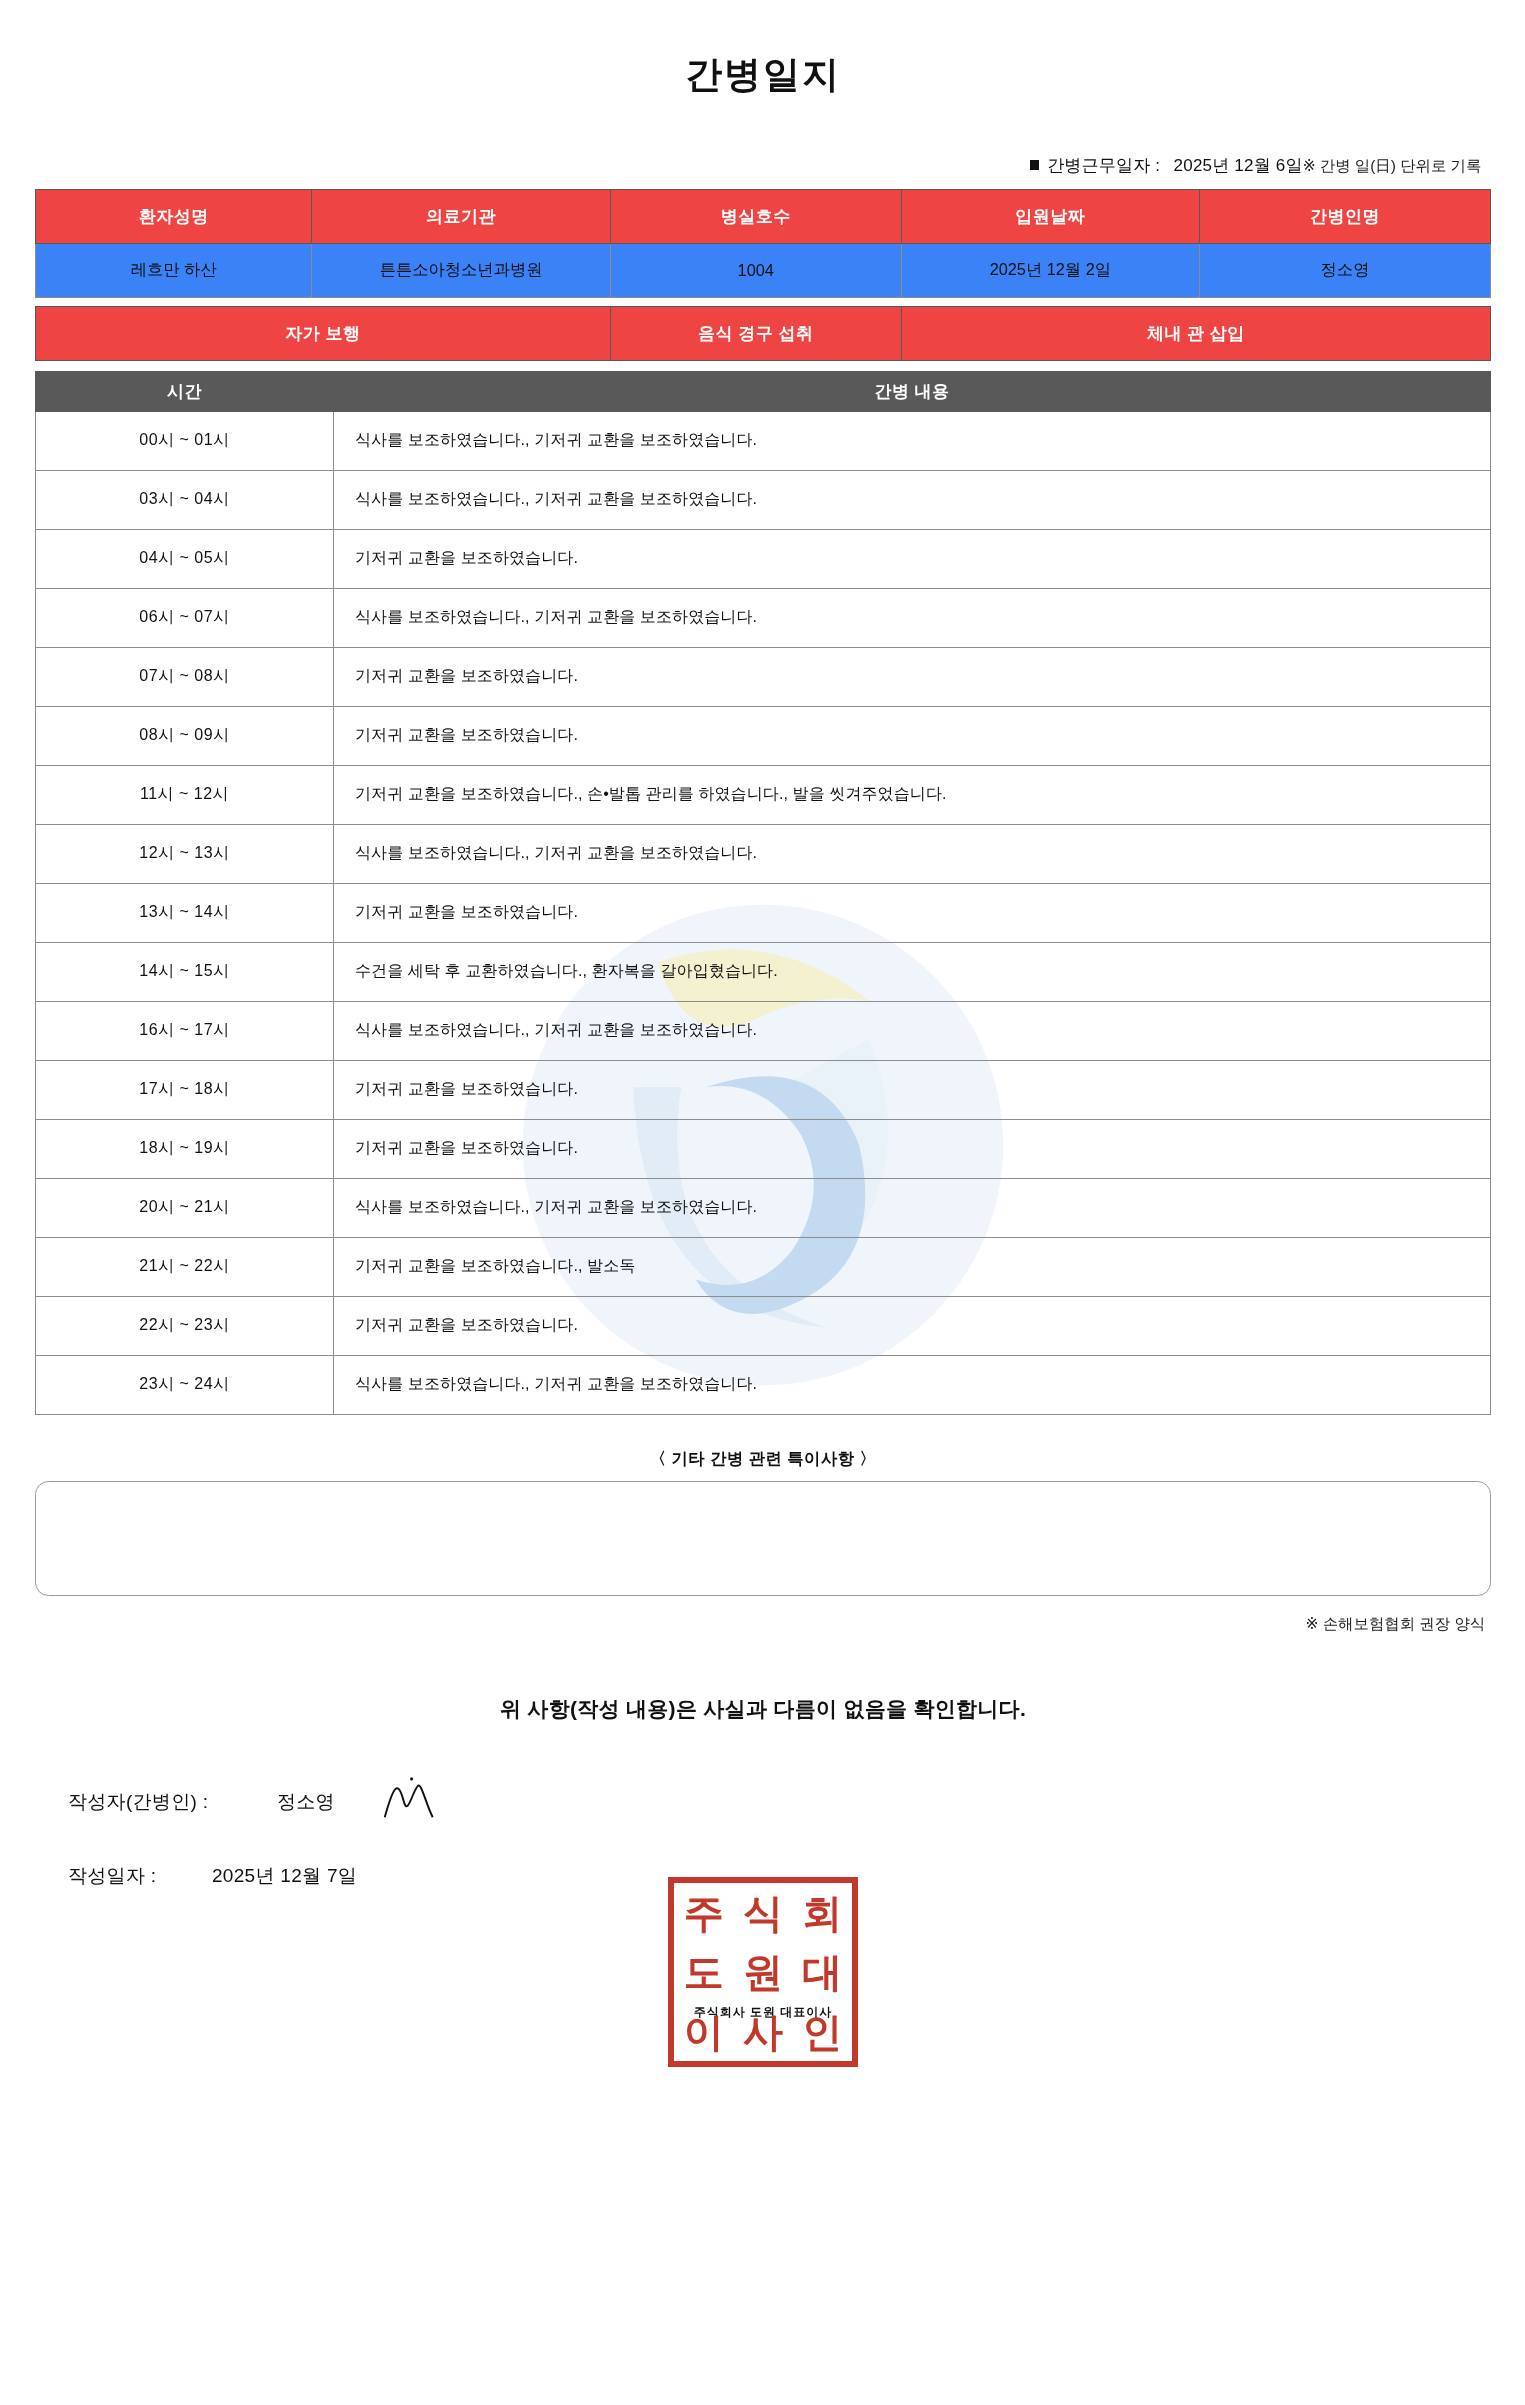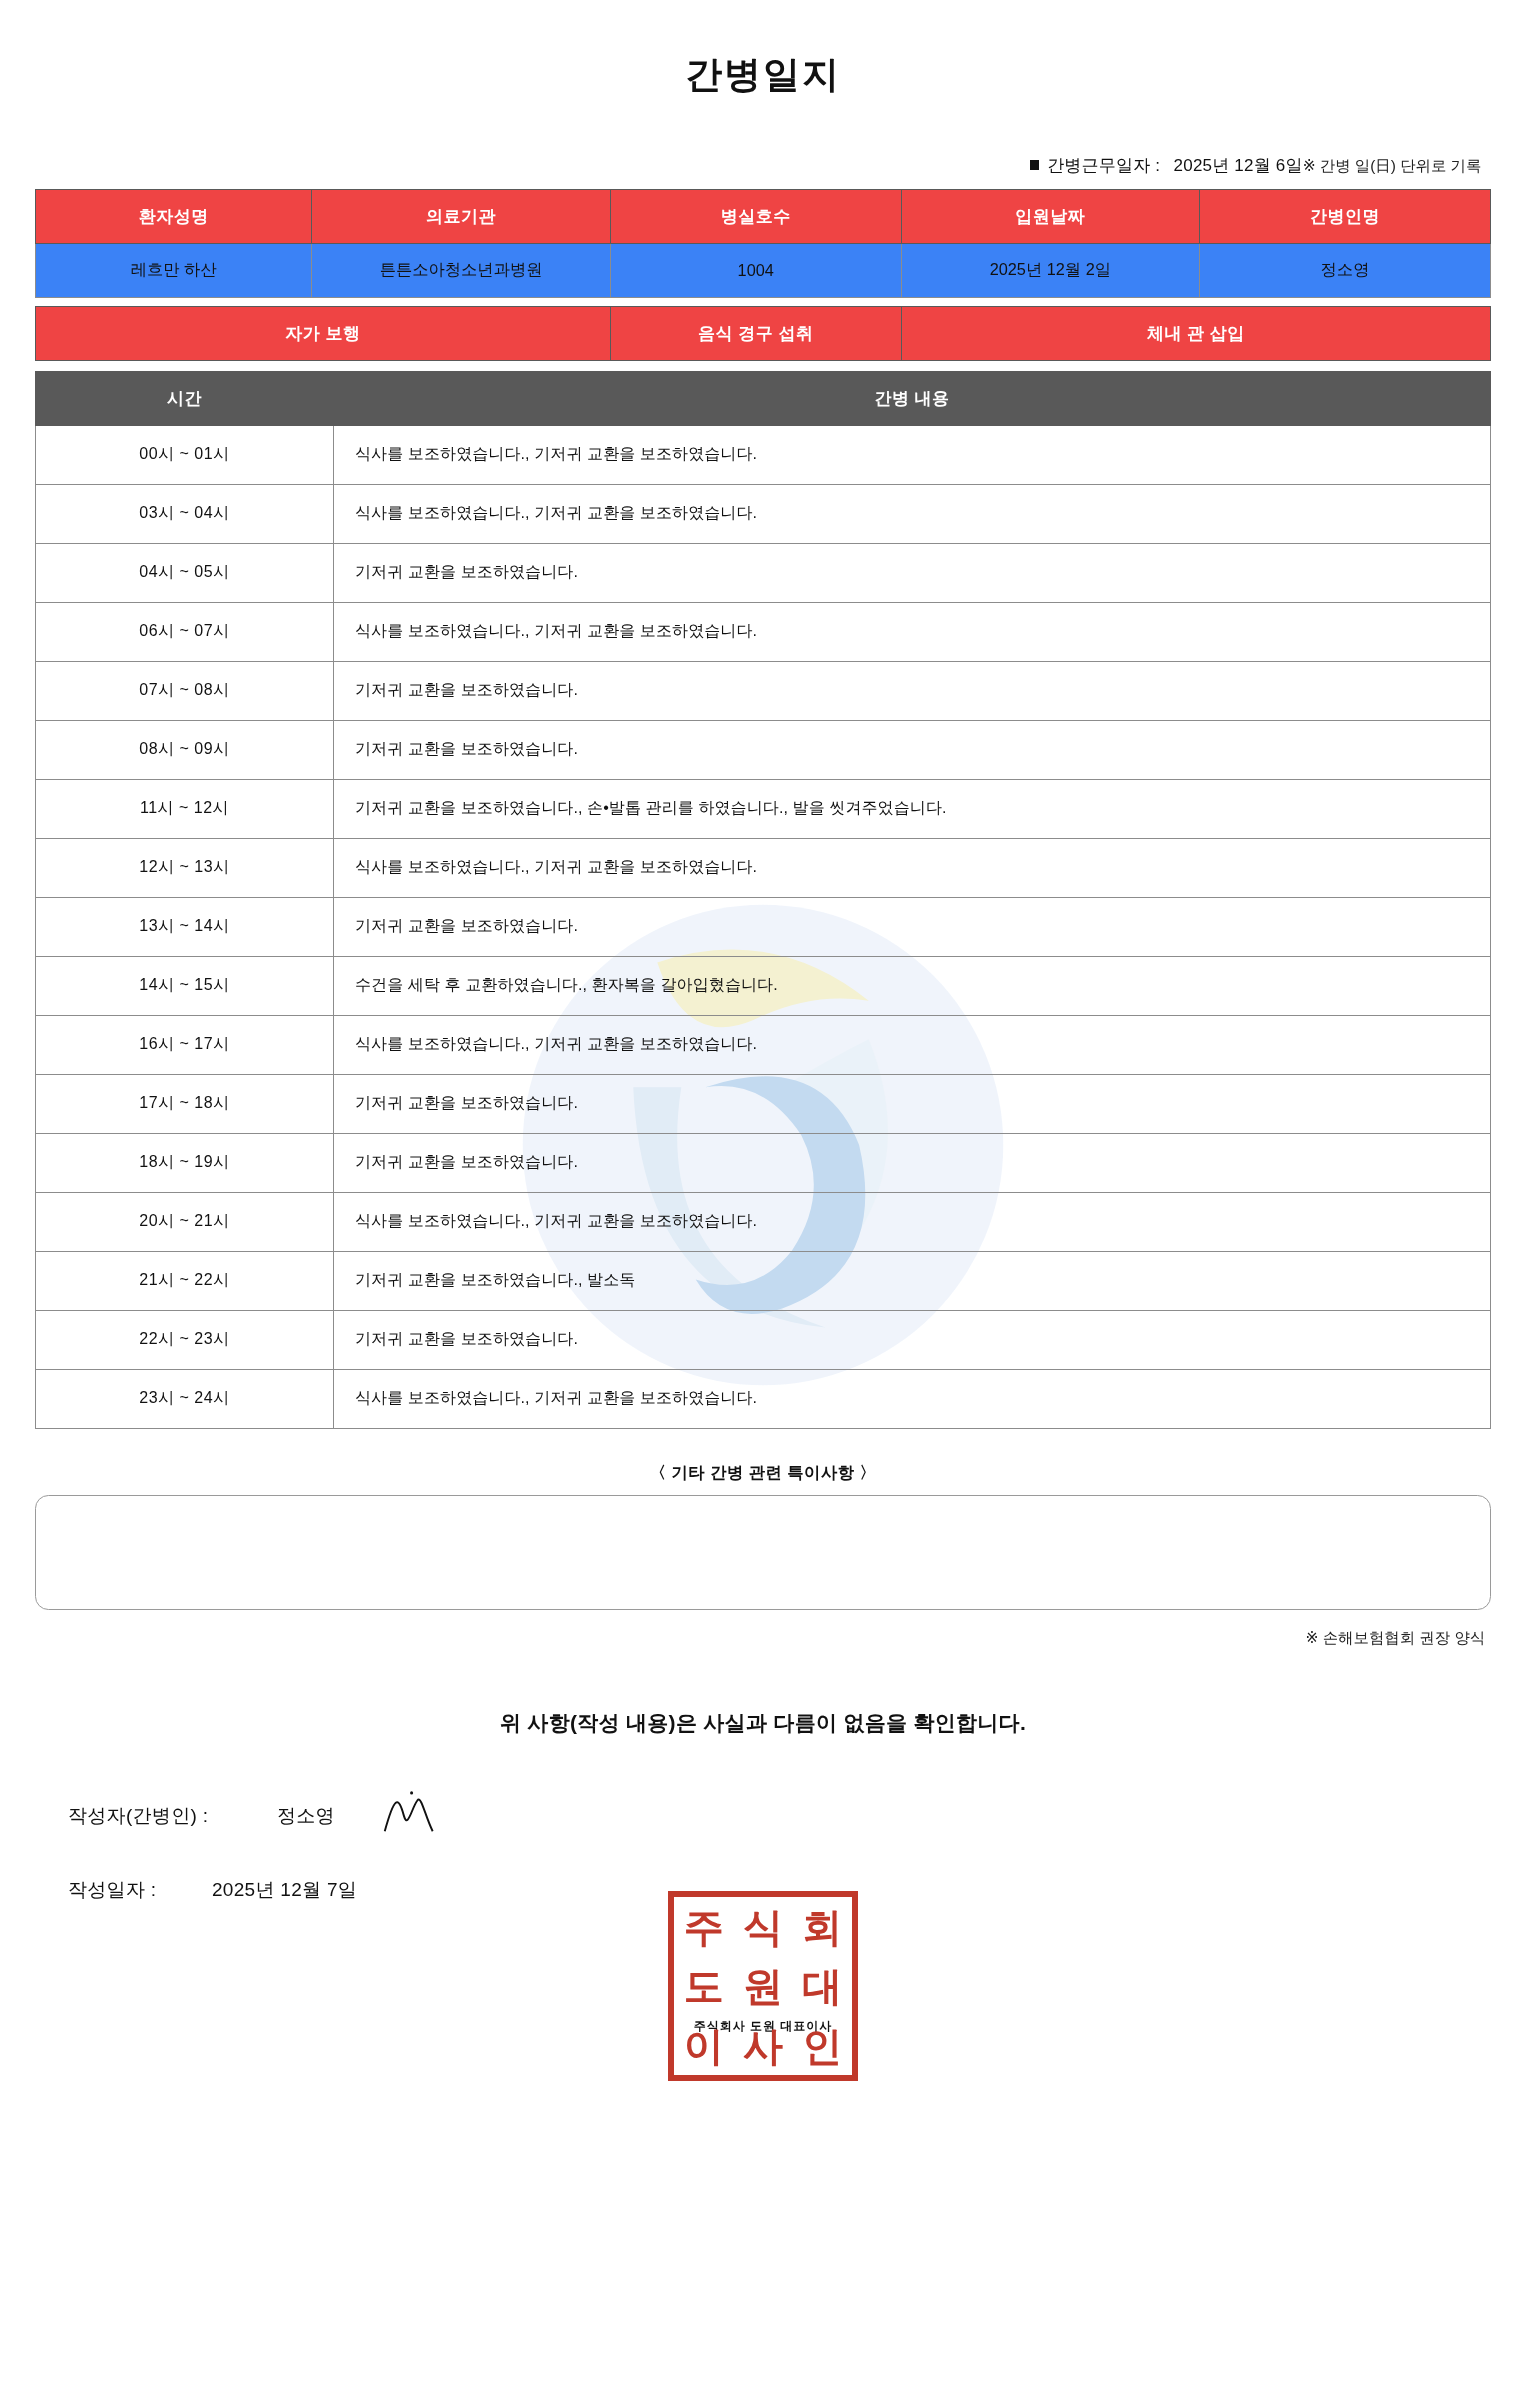--- a/index.html
+++ b/index.html
@@ -96,21 +96,21 @@
     border-collapse: collapse;
     table-layout: fixed;
     margin-top: 9.6px;
   }
   table.log th.hd {
     background: #595959;
     color: #fff;
     font-size: 17px;
     font-weight: bold;
     border: 1px solid #595959;
-    height: 54px;
+    height: 40px;
     letter-spacing: 0.5px;
     margin-left: 10px;
   }
   table.log td {
     border: 1px solid #8c8c8c;
     height: 59px;
     font-size: 16px;
     vertical-align: middle;
   }
   table.log td.time {

